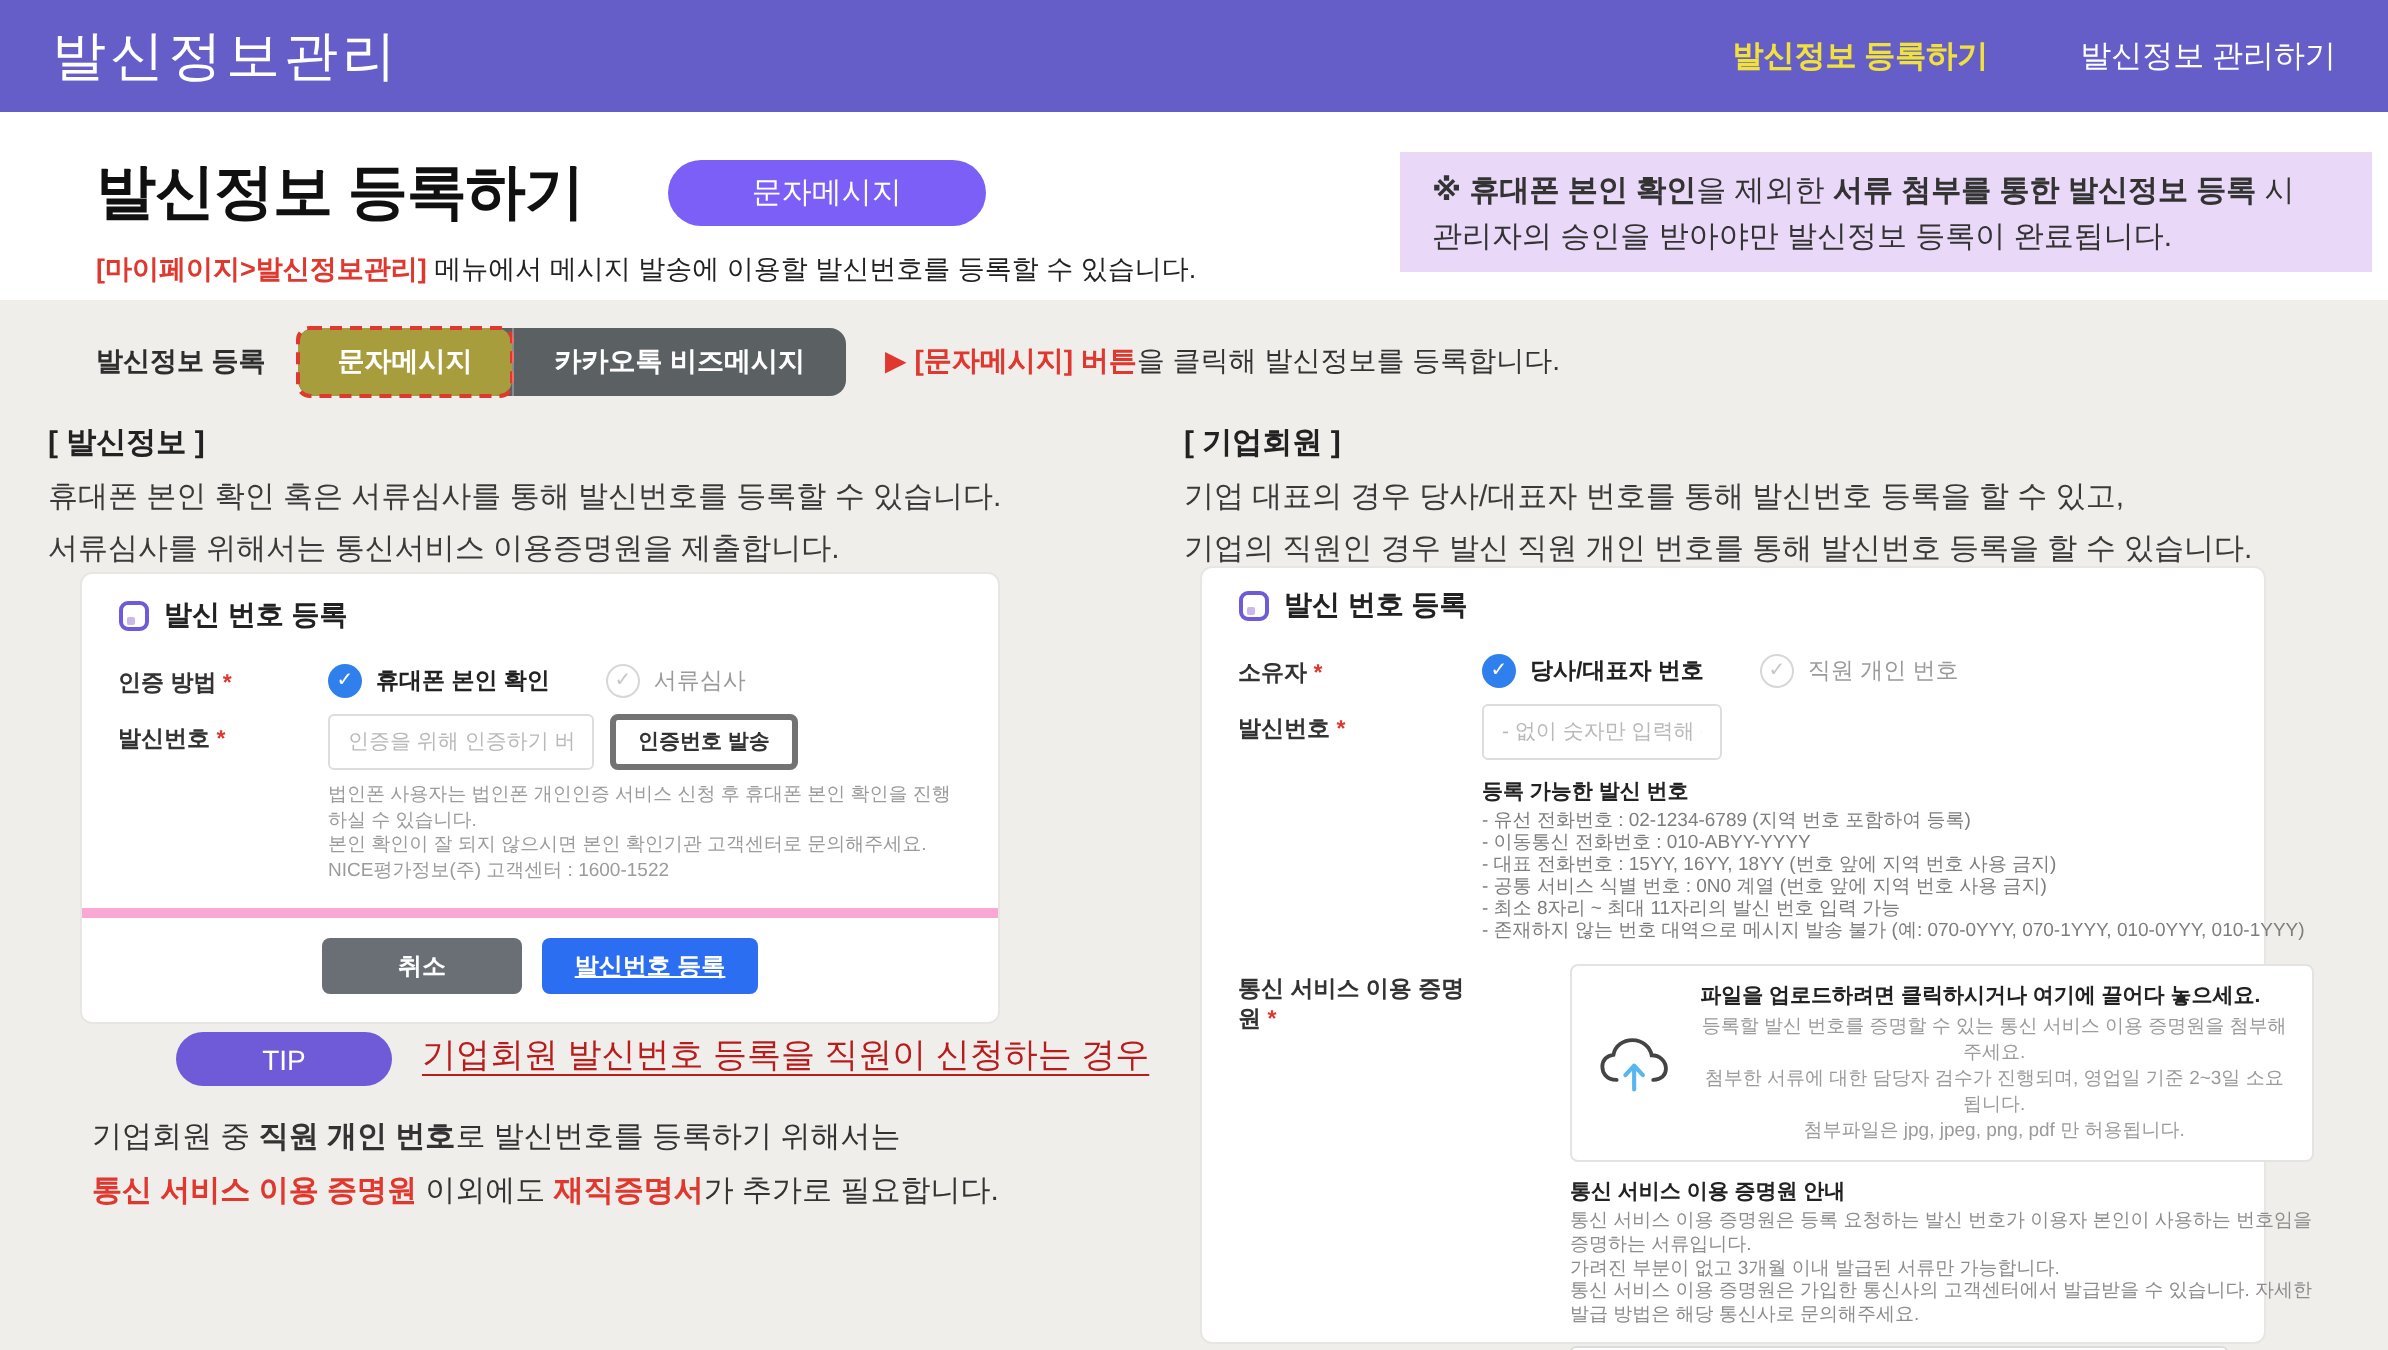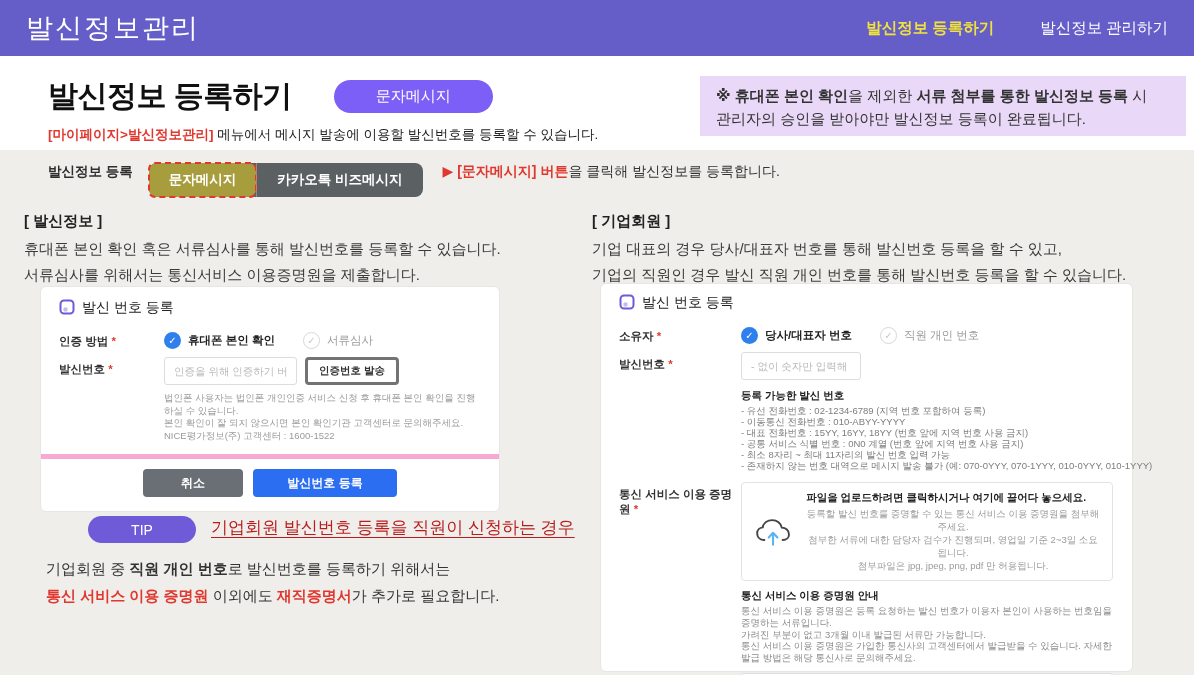--- a/index.html
+++ b/index.html
@@ -28,42 +28,42 @@
   .badge-pill { margin-left:42px; background:#7b5ff6; color:#fff; font-size:15px;
                 padding:7px 42px; border-radius:18px; }
   .crumb { position:absolute; left:48px; top:70px; font-size:13.5px; color:#222; }
   .notice { position:absolute; left:700px; top:20px; width:486px; height:60px;
             background:#e9d8f7; padding:9px 16px; font-size:15px; color:#333; line-height:1.5; }
 
   
   .gray { position:absolute; top:150px; left:0; right:0; bottom:0; background:#efeeeb; }
 
   
-  .tabrow { position:absolute; top:13px; left:48px; display:flex; height:36px; }
+  .tabrow { position:absolute; top:13px; left:48px; display:flex; align-items:center; height:36px; }
   .tabprefix { font-size:13.5px; font-weight:700; color:#2e2e2e; margin-right:16px; }
   .tabgroup { display:flex; background:#5b6063; border-radius:8px; height:34px; }
   .tab { position:relative; color:#fff; font-weight:700; font-size:13.5px;
          line-height:34px; padding:0 20px; cursor:pointer; white-space:nowrap; }
   .tab + .tab { border-left:1px solid rgba(255,255,255,.28); border-radius:0 8px 8px 0; }
   .tab.active { background:#a89d3d; border-radius:8px; }
   .tab.active::after { content:""; position:absolute; inset:-1px; border:2px dashed #e0372e;
                        border-radius:7px; pointer-events:none; }
   .instruction { margin-left:20px; font-size:14px; color:#333; white-space:nowrap; }
 
   
   .col-head { position:absolute; font-size:15px; font-weight:700; color:#222; }
   .col-desc { position:absolute; font-size:15px; color:#3a3a3a; line-height:1.72; }
   .p-head { left:24px; top:62px; }  .p-desc { left:24px; top:86px; }
   .c-head { left:592px; top:62px; } .c-desc { left:592px; top:86px; }
 
   
   .card { position:absolute; background:#fff; border:1px solid #e7e6e3; border-radius:6px; }
   .card-l { left:40px; top:136px; width:460px; padding:12px 18px 10px; }
   .card-r { left:600px; top:133px; width:533px; height:389px; padding:10px 18px 10px; }
-  .card-title { display:flex; align-items:flex-start; gap:7px; font-size:14px; font-weight:400; color:#222; }
+  .card-title { display:flex; align-items:center; gap:7px; font-size:14px; font-weight:700; color:#222; }
   .frow { display:flex; align-items:flex-start; }
   .flabel { flex:none; font-size:11.5px; font-weight:700; color:#333; padding-top:5px; }
   .card-l .flabel { width:105px; }
   .card-r .flabel { width:122px; }
   .opts { display:flex; gap:28px; align-items:center; padding-top:3px; }
   .radio { display:flex; align-items:center; gap:7px; cursor:pointer; }
   .radio-dot { width:17px; height:17px; border-radius:50%; display:flex; align-items:center;
                justify-content:center; font-size:10px; flex:none; }
   .radio-dot.on { background:#2f80ed; color:#fff; }
   .radio-dot.off { background:#fff; border:1px solid #d7d7d7; color:#c7c7c7; }
@@ -76,21 +76,21 @@
   .btn-outline { height:28px; margin-left:8px; padding:0 11px; background:#fff;
                  border:3px solid #737373; border-radius:4px; font-size:10.5px; font-weight:700;
                  color:#333; cursor:pointer; }
   .notes { margin-top:7px; font-size:9.5px; color:#9b9b9b; line-height:1.32; }
   .actions { display:flex; justify-content:center; gap:10px; border-top:5px solid #f9a8d4;
              margin:12px -18px 0; padding:10px 0 4px; }
   .btn { height:28px; border:none; border-radius:4px; color:#fff; font-size:12px;
          font-weight:700; cursor:pointer; }
   .btn-gray { background:#696f75; width:100px; }
   .btn-blue { background:#2b6ef2; }
-  .w120 { width:144px; }
+  .w120 { width:108px;text-decoration:underline; }
 
   
   .allowed-title { font-size:10.5px; font-weight:700; color:#222; margin-top:9px; }
   .allowed-list { font-size:9.5px; color:#7d7d7d; line-height:1.06; margin-top:3px; }
   .allowed-list p { margin-bottom:1px; white-space:nowrap; }
   .upload-box { width:372px; border:1px solid #e3e3e3; border-radius:4px; background:#fff;
                 display:flex; align-items:center; gap:14px; padding:8px 12px; cursor:pointer; }
   .upload-title { font-size:10.5px; font-weight:700; color:#222; margin-bottom:3px; }
   .upload-lines { font-size:9.5px; color:#9b9b9b; line-height:1.35;text-align:center; }
   .info-title { font-size:10.5px; font-weight:700; color:#222; margin-top:8px; }
@@ -99,21 +99,21 @@
   .req-wrap input { width:100%; padding-right:58px; font-size:10.5px; height:30px; }
 
   
   .tip-row { position:absolute; left:88px; top:366px; display:flex; align-items:flex-start; gap:15px; }
   .tip-pill { background:#6f5bd8; color:#fff; width:108px; height:27px; border-radius:14px;
               display:flex; align-items:center; justify-content:center; font-size:14px; }
   .tip-title { font-size:17px; font-weight:400; color:#b91c1c; text-decoration:underline;
                text-underline-offset:4px; }
   .tip-lines { position:absolute; left:46px; top:406px; font-size:15px; color:#333; line-height:1.78; }
 
-  .mt12 { margin-top:12px; } .mt10 { margin-top:10px; } .mt8 { margin-top:8px; }
+  .mt12 { margin-top:12px; } .mt10 { margin-top:10px;gap:44px; } .mt8 { margin-top:8px; }
 </style>
 </head>
 <body>
 
 <div class="hdr">
   <div class="hdr-title">발신정보관리</div>
   <nav class="hdr-nav">
     <a class="hdr-link active">발신정보 등록하기</a>
     <a class="hdr-link">발신정보 관리하기</a>
   </nav>

